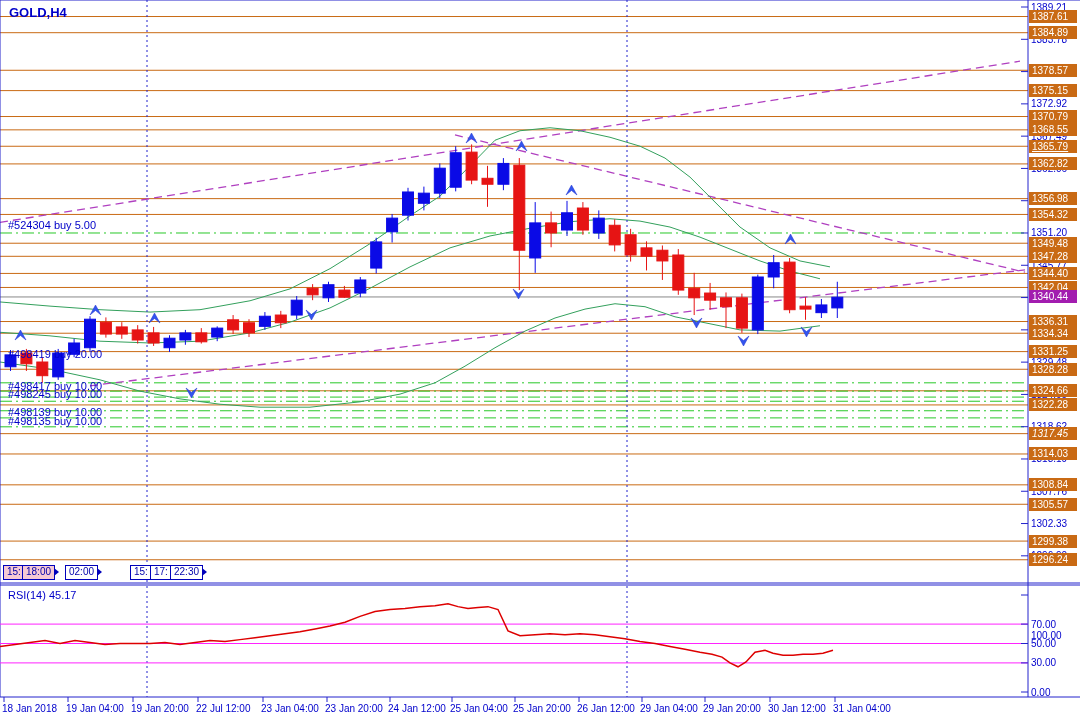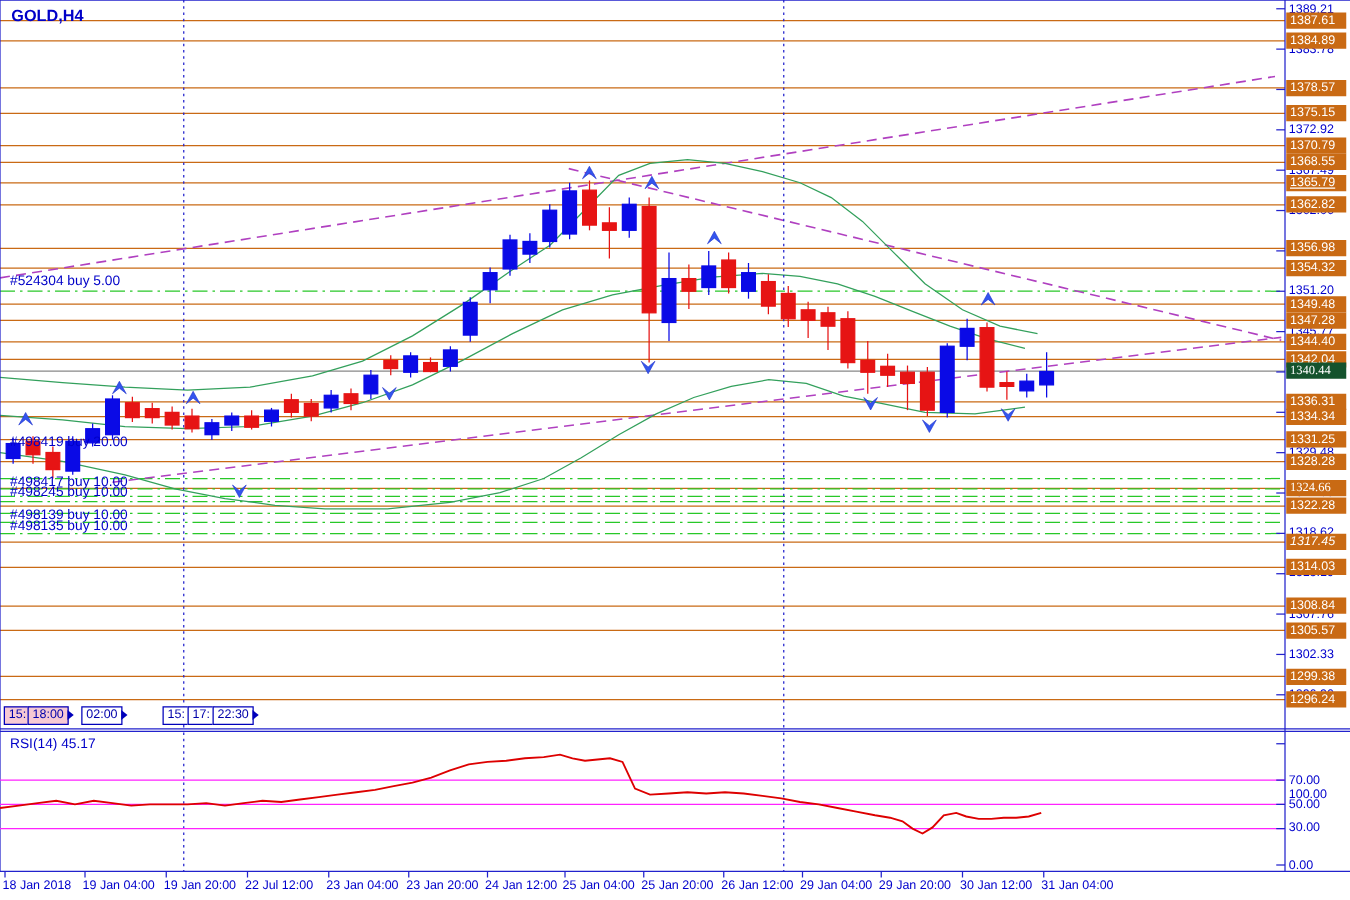--- a/index.html
+++ b/index.html
@@ -285,29 +285,29 @@
       <div class="price-box" style="top: 192.133px; background: rgb(201, 106, 20);">1356.98</div>
       <div class="price-box" style="top: 207.947px; background: rgb(201, 106, 20);">1354.32</div>
       <div class="price-box" style="top: 236.722px; background: rgb(201, 106, 20);">1349.48</div>
       <div class="price-box" style="top: 249.802px; background: rgb(201, 106, 20);">1347.28</div>
       <div class="price-box" style="top: 266.924px; background: rgb(201, 106, 20);">1344.40</div>
       <div class="price-box" style="top: 280.955px; background: rgb(201, 106, 20);">1342.04</div>
       <div class="price-box" style="top: 315.022px; background: rgb(201, 106, 20);">1336.31</div>
       <div class="price-box" style="top: 326.734px; background: rgb(201, 106, 20);">1334.34</div>
       <div class="price-box" style="top: 345.105px; background: rgb(201, 106, 20);">1331.25</div>
       <div class="price-box" style="top: 362.763px; background: rgb(201, 106, 20);">1328.28</div>
-      <div class="price-box" style="top: 384.285px; background: rgb(201, 106, 20); font-family: Liberation Serif, serif;">1324.66</div>
+      <div class="price-box" style="top: 384.285px; background: rgb(201, 106, 20);">1324.66</div>
       <div class="price-box" style="top: 398.435px; background: rgb(201, 106, 20);">1322.28</div>
       <div class="price-box" style="top: 427.15px; background: rgb(201, 106, 20); font-style: italic;">1317.45</div>
       <div class="price-box" style="top: 447.483px; background: rgb(201, 106, 20);">1314.03</div>
       <div class="price-box" style="top: 478.339px; background: rgb(201, 106, 20);">1308.84</div>
       <div class="price-box" style="top: 497.781px; background: rgb(201, 106, 20);">1305.57</div>
       <div class="price-box" style="top: 534.582px; background: rgb(201, 106, 20);">1299.38</div>
       <div class="price-box" style="top: 553.25px; background: rgb(201, 106, 20);">1296.24</div>
-      <div class="price-box" style="top: 290.468px; background: #14532d; font-family: Liberation Serif, serif;">1340.44</div>
+      <div class="price-box" style="top: 290.468px; background: #a21caf;">1340.44</div>
     </div>
   <div id="rsi-axis">
       <div class="abs axis-tick" style="left: 1031px; top: 588.5px; margin-top: 40px;">100.00</div>
       <div class="abs axis-tick" style="left: 1031px; top: 617.6px;">70.00</div>
       <div class="abs axis-tick" style="left: 1031px; top: 637px;">50.00</div>
       <div class="abs axis-tick" style="left: 1031px; top: 656.4px;">30.00</div>
       <div class="abs axis-tick" style="left: 1031px; top: 685.5px;">0.00</div>
     </div>
   <div id="date-axis">
       <div class="abs date-label" style="left: 2px; top: 703px;">18 Jan 2018</div>

